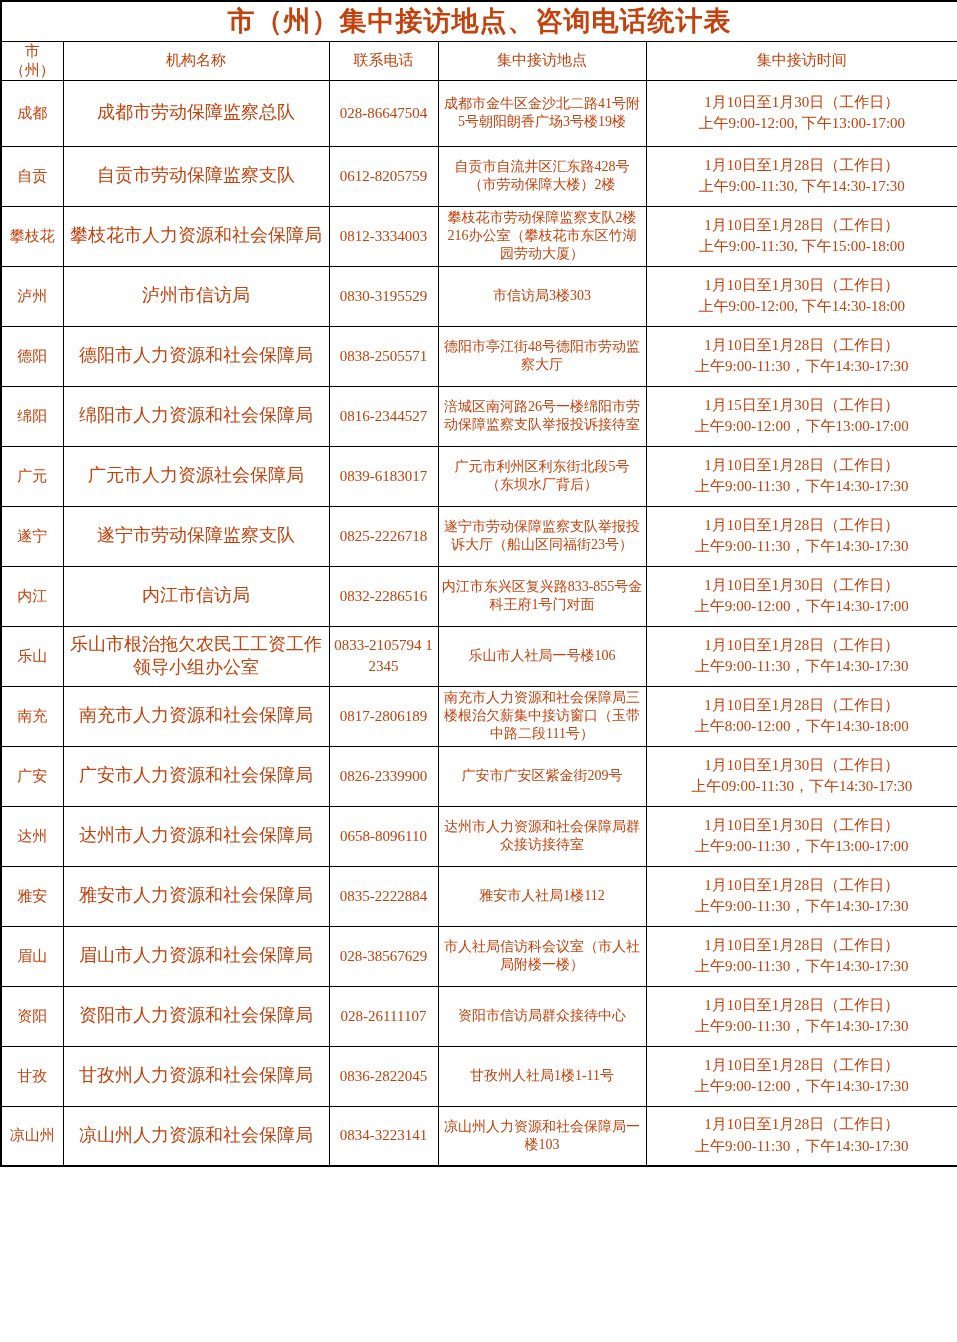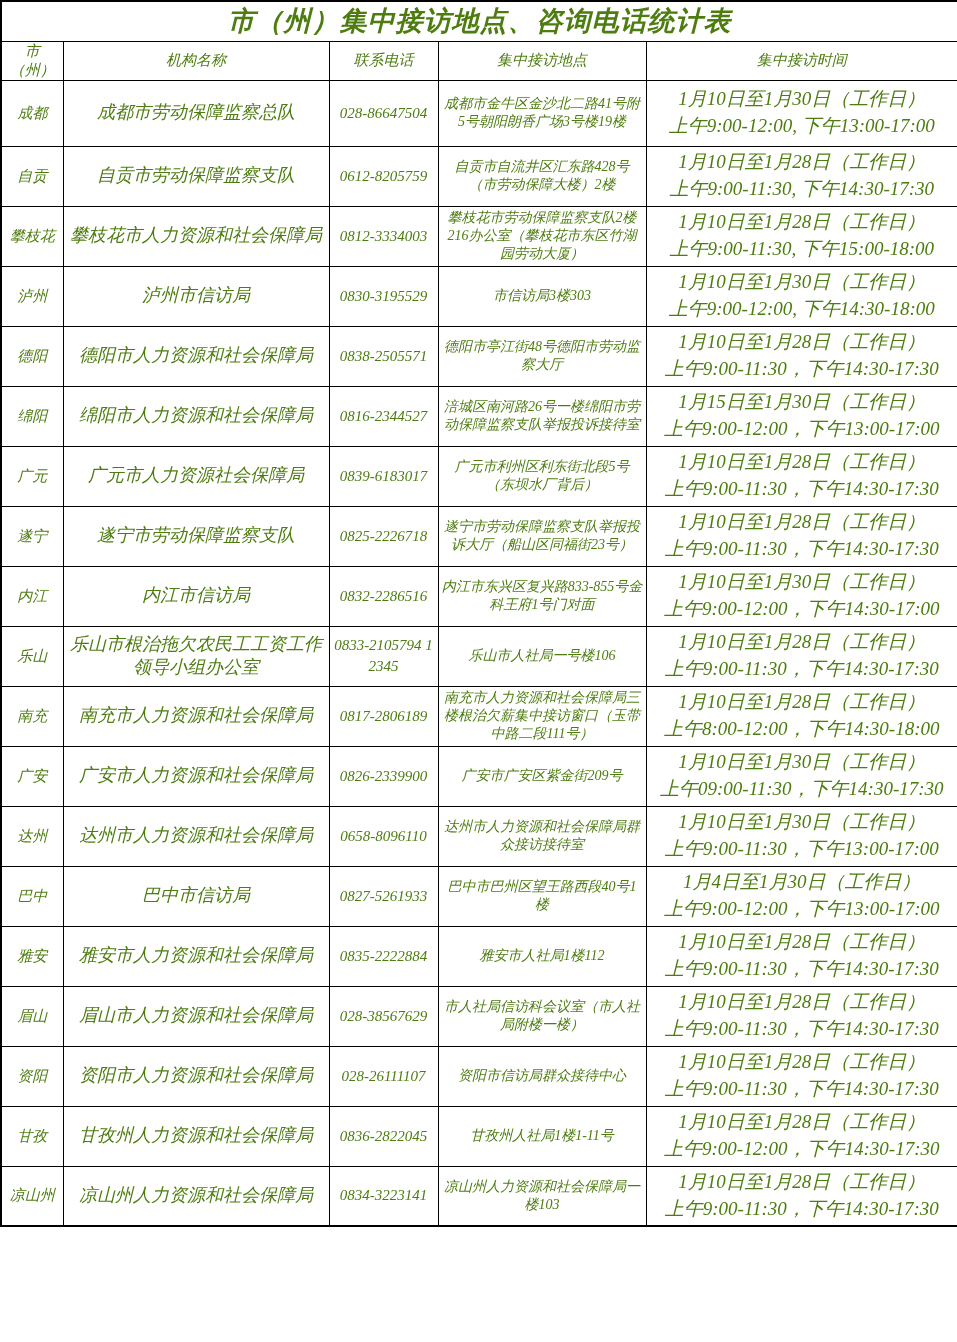--- a/index.html
+++ b/index.html
@@ -1,24 +1,23 @@
 <!DOCTYPE html>
 <html><head>
 <meta charset="utf-8">
 <style>
   * { box-sizing: border-box; }
   html, body { margin: 0; padding: 0; background: #fff; }
   .page {
     width: 957px;
     height: 1342px;
     background: #ffffff;
-    color: #4d7c0f;
+    color: #c2410c;
     font-family: "Liberation Serif", "DejaVu Serif", serif;
     overflow: hidden;
-    font-style: italic;
   }
   table.main {
     width: 957px;
     border-collapse: collapse;
     table-layout: fixed;
   }
   table.main td, table.main th {
     border: 1px solid #000;
     padding: 1px 3px;
     text-align: center;
@@ -41,21 +40,21 @@
     font-size: 15px;
     font-weight: normal;
     padding: 0 1px;
   }
   tbody.data tr { height: 60px; }
   tbody.data tr:first-child { height: 66px; }
   td.city  { font-size: 15px; padding: 0 1px; }
   td.org   { font-size: 18px; line-height: 1.3; }
   td.phone { font-size: 15px; line-height: 1.4; word-break: break-all; margin-top: 24px; }
   td.loc   { font-size: 14px; line-height: 1.28; padding: 1px 2px; }
-  td.time  { font-size: 19px; line-height: 1.42; }
+  td.time  { font-size: 15px; line-height: 1.42; }
   td.time .t-line { white-space: nowrap; }
 </style>
 </head>
 <body>
 
 <div class="page">
   <table class="main">
     <colgroup>
       <col style="width:62px">
       <col style="width:266px">
@@ -200,30 +199,20 @@
     <td class="city">达州</td>
     <td class="org">达州市人力资源和社会保障局</td>
     <td class="phone">0658-8096110</td>
     <td class="loc">达州市人力资源和社会保障局群众接访接待室</td>
     <td class="time">
       <div class="t-line">1月10日至1月30日（工作日）</div>
       <div class="t-line">上午9:00-11:30，下午13:00-17:00</div>
     </td>
   </tr>
         <tr>
-    <td class="city">巴中</td>
-    <td class="org">巴中市信访局</td>
-    <td class="phone">0827-5261933</td>
-    <td class="loc">巴中市巴州区望王路西段40号1楼</td>
-    <td class="time">
-      <div class="t-line">1月4日至1月30日（工作日）</div>
-      <div class="t-line">上午9:00-12:00，下午13:00-17:00</div>
-    </td>
-  </tr>
-        <tr>
     <td class="city">雅安</td>
     <td class="org">雅安市人力资源和社会保障局</td>
     <td class="phone">0835-2222884</td>
     <td class="loc">雅安市人社局1楼112</td>
     <td class="time">
       <div class="t-line">1月10日至1月28日（工作日）</div>
       <div class="t-line">上午9:00-11:30，下午14:30-17:30</div>
     </td>
   </tr>
         <tr>

